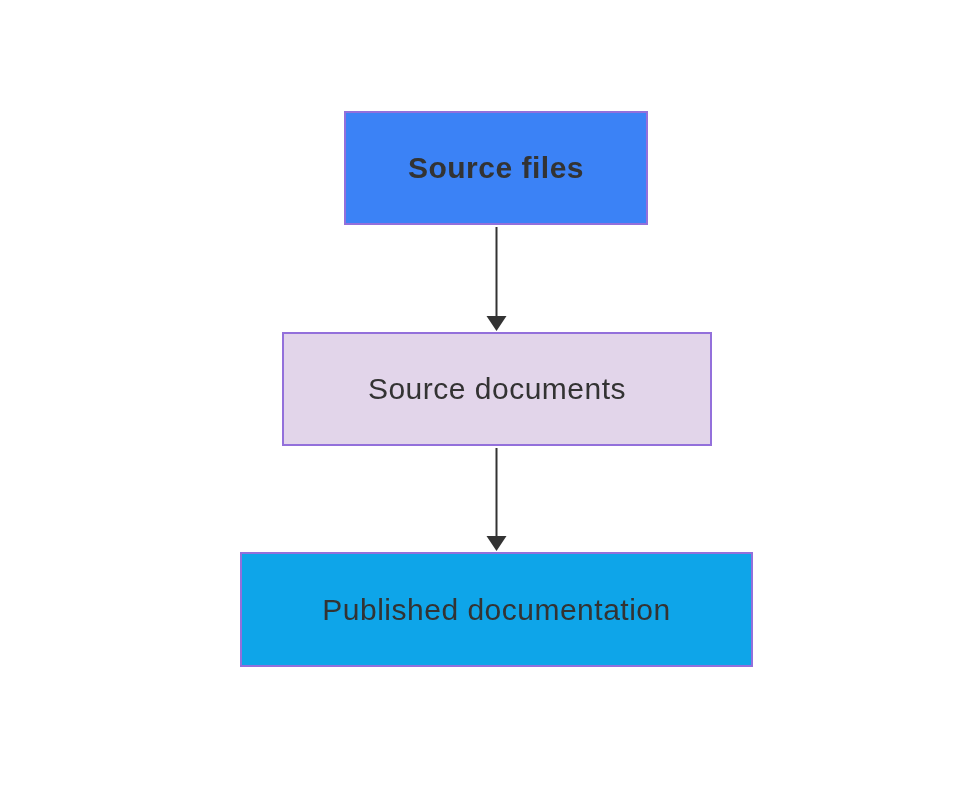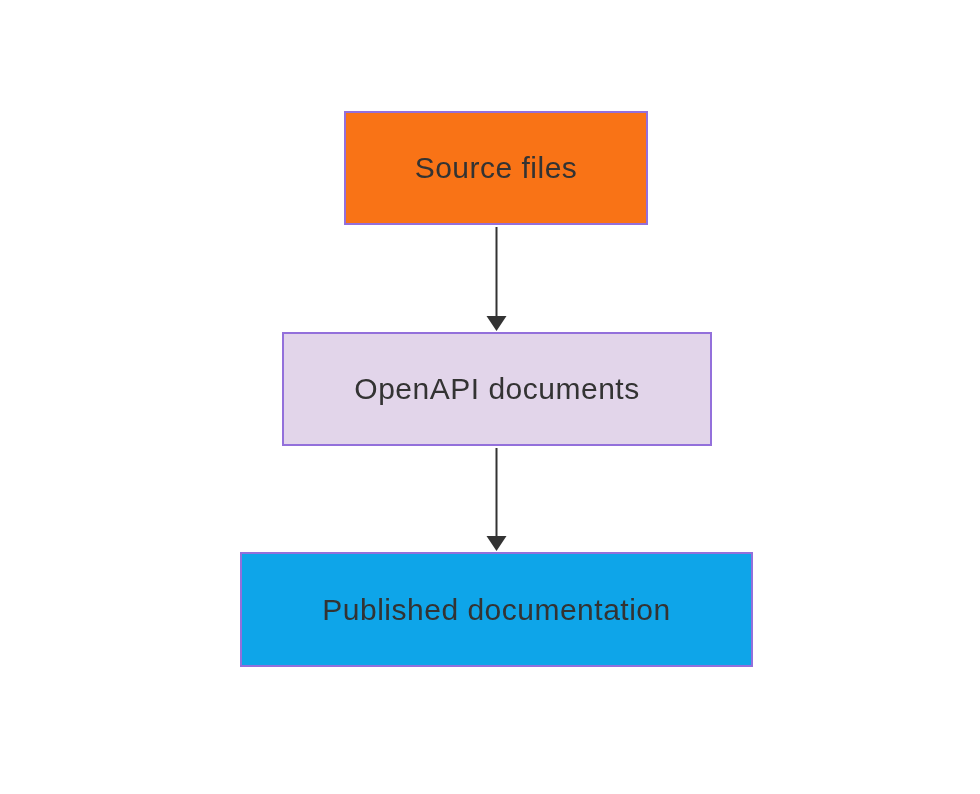--- a/index.html
+++ b/index.html
@@ -63,25 +63,25 @@
     <g>
       <line x1="496.5" y1="227" x2="496.5" y2="318" stroke-width="2" stroke="#333333"></line>
       <polygon points="486.5,316 506.5,316 496.5,331" fill="#333333"></polygon>
     </g>
     <g>
       <line x1="496.5" y1="448" x2="496.5" y2="538" stroke-width="2" stroke="#333333"></line>
       <polygon points="486.5,536 506.5,536 496.5,551" fill="#333333"></polygon>
     </g>
   </svg>
 
-  <div class="node node-source" style="background-color: #f97316; border-color: rgb(147, 112, 219); color: rgb(51, 51, 51);">
+  <div class="node node-source" style="background-color: #3b82f6; border-color: rgb(147, 112, 219); color: rgb(51, 51, 51); font-weight: bold;">
     <span>Source files</span>
   </div>
 
   <div class="node node-openapi" style="background-color: rgb(226, 213, 234); border-color: rgb(147, 112, 219); color: rgb(51, 51, 51);">
-    <span>OpenAPI documents</span>
+    <span>Source documents</span>
   </div>
 
   <div class="node node-published" style="background-color: #0ea5e9; border-color: rgb(147, 112, 219); color: rgb(51, 51, 51);">
     <span>Published documentation</span>
   </div>
 
 </div>
 
 </body></html>

